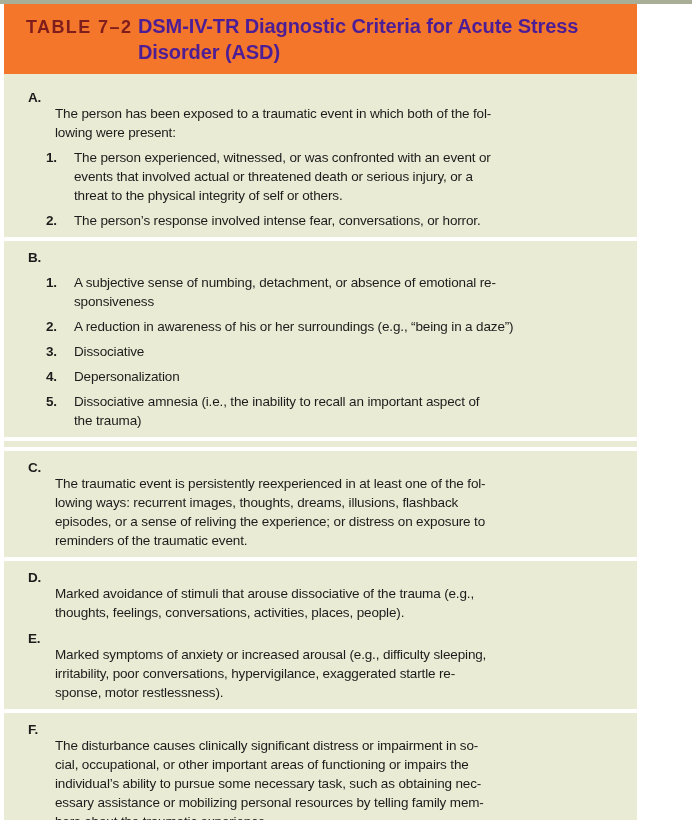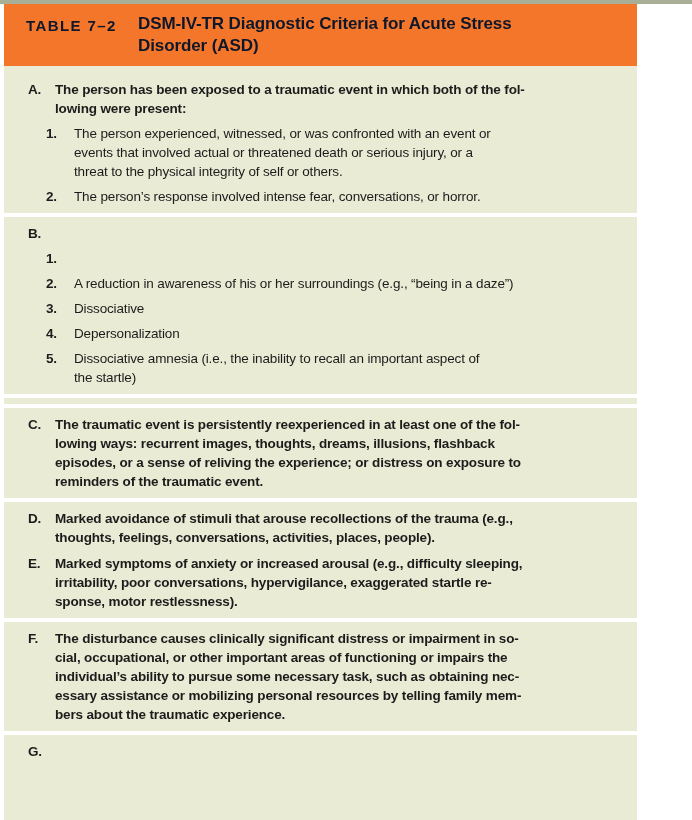--- a/index.html
+++ b/index.html
@@ -25,51 +25,51 @@
   }
   .table-header {
     background: #f3762b;
     display: flex;
     align-items: flex-start;
     padding: 9px 14px 9px 22px;
     min-height: 53px;
     box-sizing: border-box;
   }
   .table-label {
-    font-size: 15px;
-    font-weight: 700;
-    color: #0f172a;
+    font-size: 18px;
+    font-weight: 700;
+    color: #7f1d1d;
     letter-spacing: 1.4px;
     padding-top: 4px;
     width: 112px;
     flex: 0 0 112px;
     white-space: nowrap;
   }
   .table-title {
-    font-size: 17px;
-    font-weight: 700;
-    color: #0f172a;
+    font-size: 20px;
+    font-weight: 700;
+    color: #4c1d95;
     line-height: 1.3;
     white-space: pre-line;
     letter-spacing: -0.1px;
   }
   .table-body {
     padding: 7px 14px 8px 24px;
     color: #1c1c1c;
     font-size: 13.5px;
     line-height: 19px;
     letter-spacing: -0.15px;
   }
   .row { display: flex; }
   .letter {
     flex: 0 0 27px;
     font-weight: 700;
   }
   .crit-text { white-space: pre-line; }
-  .bold { font-weight: 700; }
+  .bold { font-weight: 400; margin-top: 16px; }
   .section { margin: 7px 0; }
   .subitems { margin-left: 18px; }
   .subitem { display: flex; margin-top: 6px; }
   .num {
     flex: 0 0 28px;
     font-weight: 700;
   }
   .divider {
     height: 4px;
     background: #ffffff;
@@ -119,37 +119,39 @@
 
       <div class="divider"></div>
 
       <div class="section">
         <div class="row">
           <span class="letter">B.</span>
         </div>
         <div class="subitems">
           <div class="subitem">
             <span class="num">1.</span>
+            <span class="crit-text">A subjective sense of numbing, detachment, or absence of emotional re-
+sponsiveness</span>
           </div>
           <div class="subitem">
             <span class="num">2.</span>
             <span class="crit-text">A reduction in awareness of his or her surroundings (e.g., “being in a daze”)</span>
           </div>
           <div class="subitem">
             <span class="num">3.</span>
             <span class="crit-text">Dissociative</span>
           </div>
           <div class="subitem">
             <span class="num">4.</span>
             <span class="crit-text">Depersonalization</span>
           </div>
           <div class="subitem">
             <span class="num">5.</span>
             <span class="crit-text">Dissociative amnesia (i.e., the inability to recall an important aspect of
-the startle)</span>
+the trauma)</span>
           </div>
         </div>
       </div>
 
       <div class="divider-double">
         <div class="bar"></div>
         <div class="gap"></div>
         <div class="bar"></div>
       </div>
 
@@ -161,21 +163,21 @@
 episodes, or a sense of reliving the experience; or distress on exposure to
 reminders of the traumatic event.</span>
         </div>
       </div>
 
       <div class="divider"></div>
 
       <div class="section">
         <div class="row">
           <span class="letter">D.</span>
-          <span class="crit-text bold">Marked avoidance of stimuli that arouse recollections of the trauma (e.g.,
+          <span class="crit-text bold">Marked avoidance of stimuli that arouse dissociative of the trauma (e.g.,
 thoughts, feelings, conversations, activities, places, people).</span>
         </div>
       </div>
 
       <div class="section">
         <div class="row">
           <span class="letter">E.</span>
           <span class="crit-text bold">Marked symptoms of anxiety or increased arousal (e.g., difficulty sleeping,
 irritability, poor conversations, hypervigilance, exaggerated startle re-
 sponse, motor restlessness).</span>

